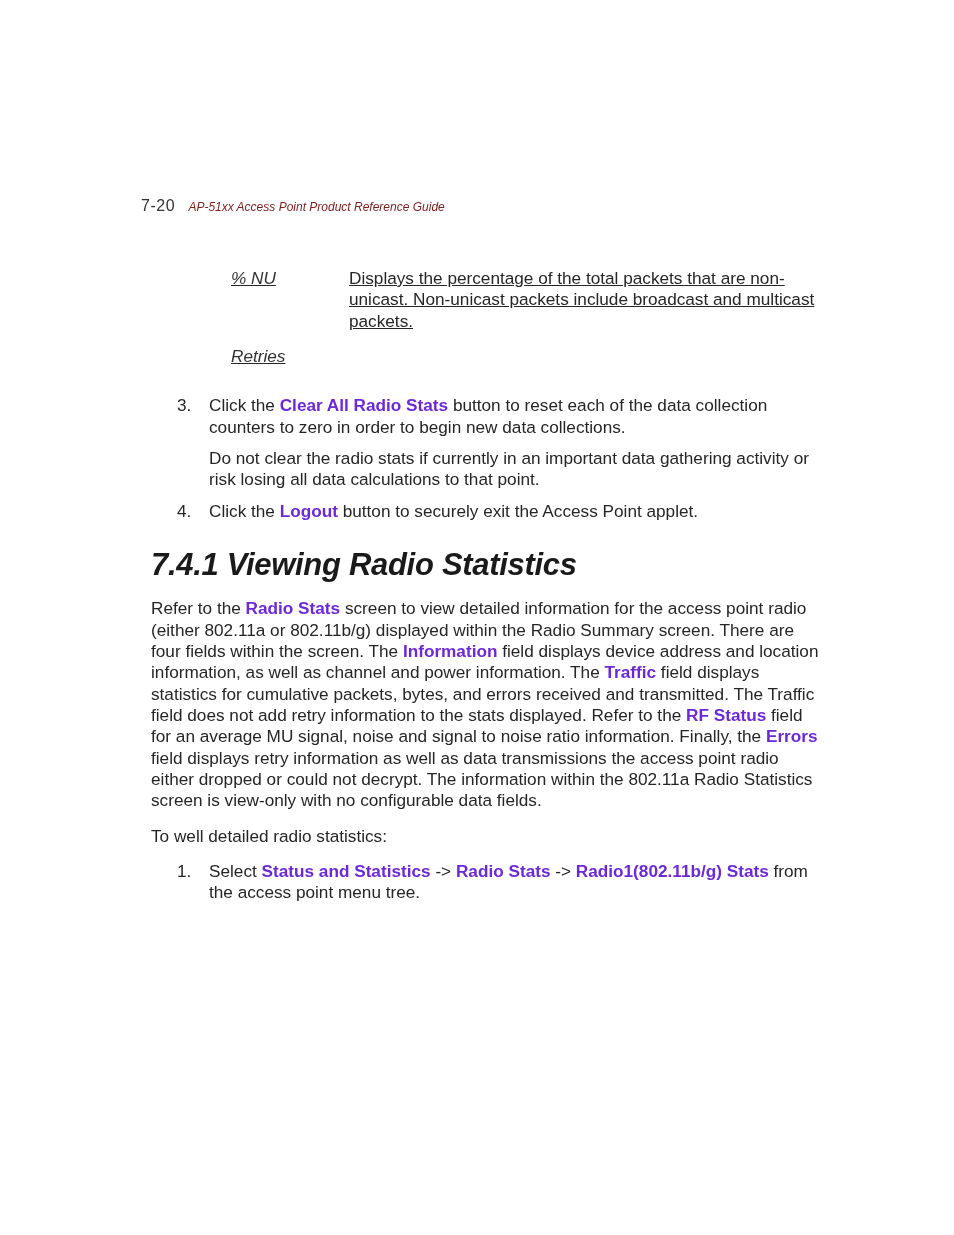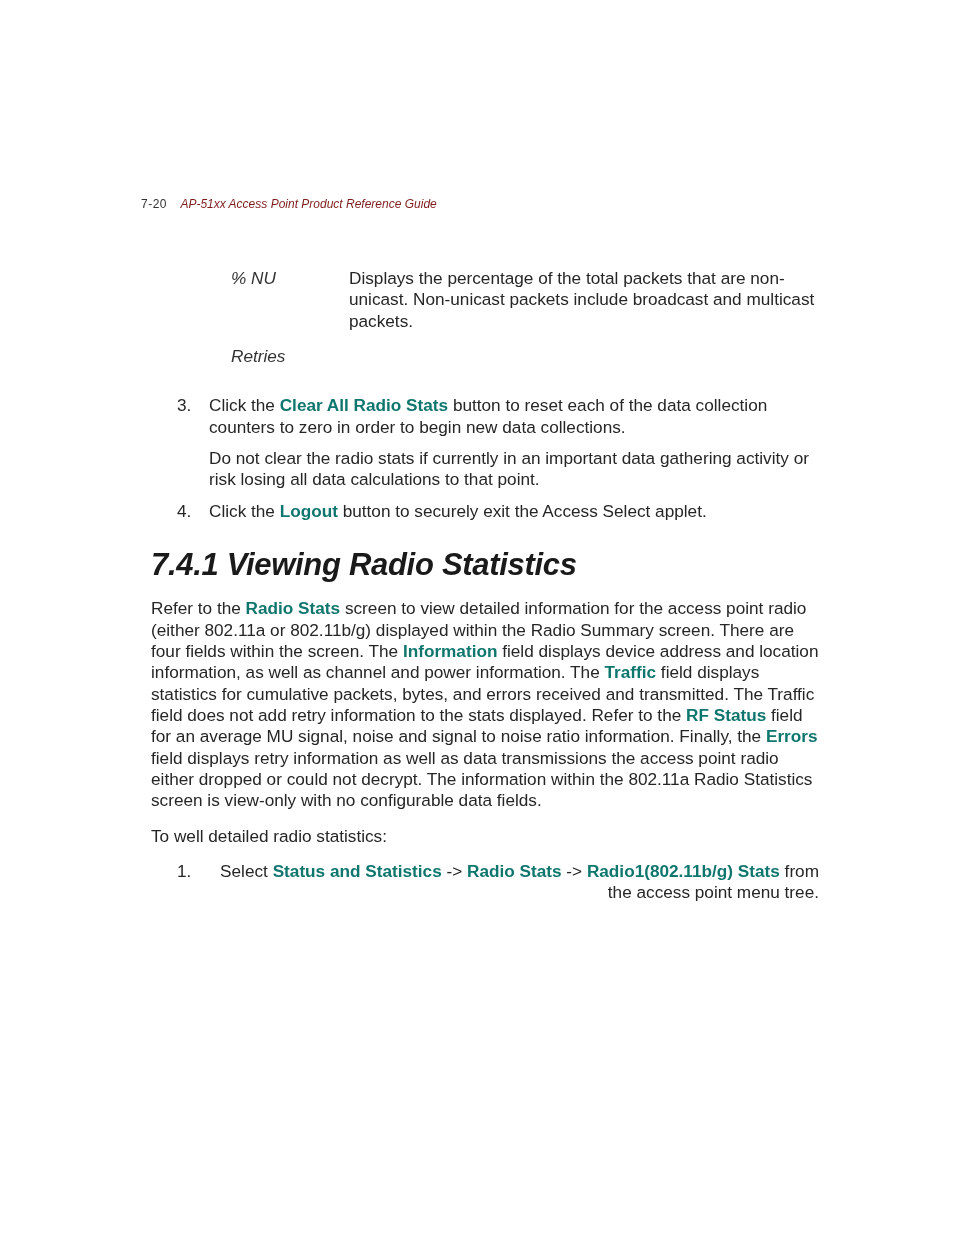--- a/index.html
+++ b/index.html
@@ -22,21 +22,21 @@
   }
   .header {
     position: absolute;
     top: 197px;
     left: 141px;
     font-size: 12px;
     color: #333333;
   }
   .header .pagenum {
     font-family: "Helvetica Neue", Arial, sans-serif;
-    font-size: 12px;
+    font-size: 16px;
     letter-spacing: 0.5px;
   }
   .header .doc-title {
     font-style: italic;
     font-size: 12px;
     color: #7f1d1d;
     margin-left: 10px;
   }
   .content {
     position: absolute;
@@ -48,20 +48,21 @@
     line-height: 1.24;
   }
   .deftable {
     margin-left: 80px;
     width: 588px;
     margin-bottom: 28px;
   }
   .deftable .row {
     display: flex;
     margin-bottom: 14px;
+    text-decoration: underline;
   }
   .deftable .term {
     width: 118px;
     flex: 0 0 118px;
     font-style: italic;
     color: #333333;
   }
   .deftable .desc {
     flex: 1 1 auto;
   }
@@ -91,31 +92,30 @@
     font-style: italic;
     font-weight: 700;
     font-size: 31px;
     letter-spacing: -0.3px;
     color: #1a1a1a;
     margin: 24px 0 14px 0;
   }
   p.body {
     margin: 0 0 14px 0;
   }
-  .bold { font-weight: 700; color: #0f766e; margin-top: 14px; }
+  .bold { font-weight: 700; color: #6d28d9; margin-top: 14px; }
   .link-text {
     font-style: italic;
     color: #1560b3;
   }
   ol.steps2 {
     margin: 0;
     padding: 0;
     list-style: none;
     counter-reset: step2 0;
-    text-align: right;
   }
   ol.steps2 > li {
     counter-increment: step2;
     position: relative;
     padding-left: 58px;
     margin-bottom: 10px;
   }
   ol.steps2 > li::before {
     content: counter(step2) ".";
     position: absolute;
@@ -150,21 +150,21 @@
 
     <ol class="steps">
       <li>
         <p>
           <span>Click the </span><span class="bold">Clear All Radio Stats</span><span> button to reset each of the data collection counters to zero in order to begin new data collections.</span>
         </p>
         <p>Do not clear the radio stats if currently in an important data gathering activity or risk losing all data calculations to that point.</p>
       </li>
       <li>
         <p>
-          <span>Click the </span><span class="bold">Logout</span><span> button to securely exit the Access Select applet.</span>
+          <span>Click the </span><span class="bold">Logout</span><span> button to securely exit the Access Point applet.</span>
         </p>
       </li>
     </ol>
 
     <h2 class="section-heading">7.4.1 Viewing Radio Statistics</h2>
 
     <p class="body">
       <span>Refer to the </span><span class="bold">Radio Stats</span><span> screen to view detailed information for the access point radio (either 802.11a or 802.11b/g) displayed within the Radio Summary screen. There are four fields within the screen. The </span><span class="bold">Information</span><span> field displays device address and location information, as well as channel and power information. The </span><span class="bold">Traffic</span><span> field displays statistics for cumulative packets, bytes, and errors received and transmitted. The Traffic field does not add retry information to the stats displayed. Refer to the </span><span class="bold">RF Status</span><span> field for an average MU signal, noise and signal to noise ratio information. Finally, the </span><span class="bold">Errors</span><span> field displays retry information as well as data transmissions the access point radio either dropped or could not decrypt. The information within the 802.11a Radio Statistics screen is view-only with no configurable data fields.</span>
     </p>
 

